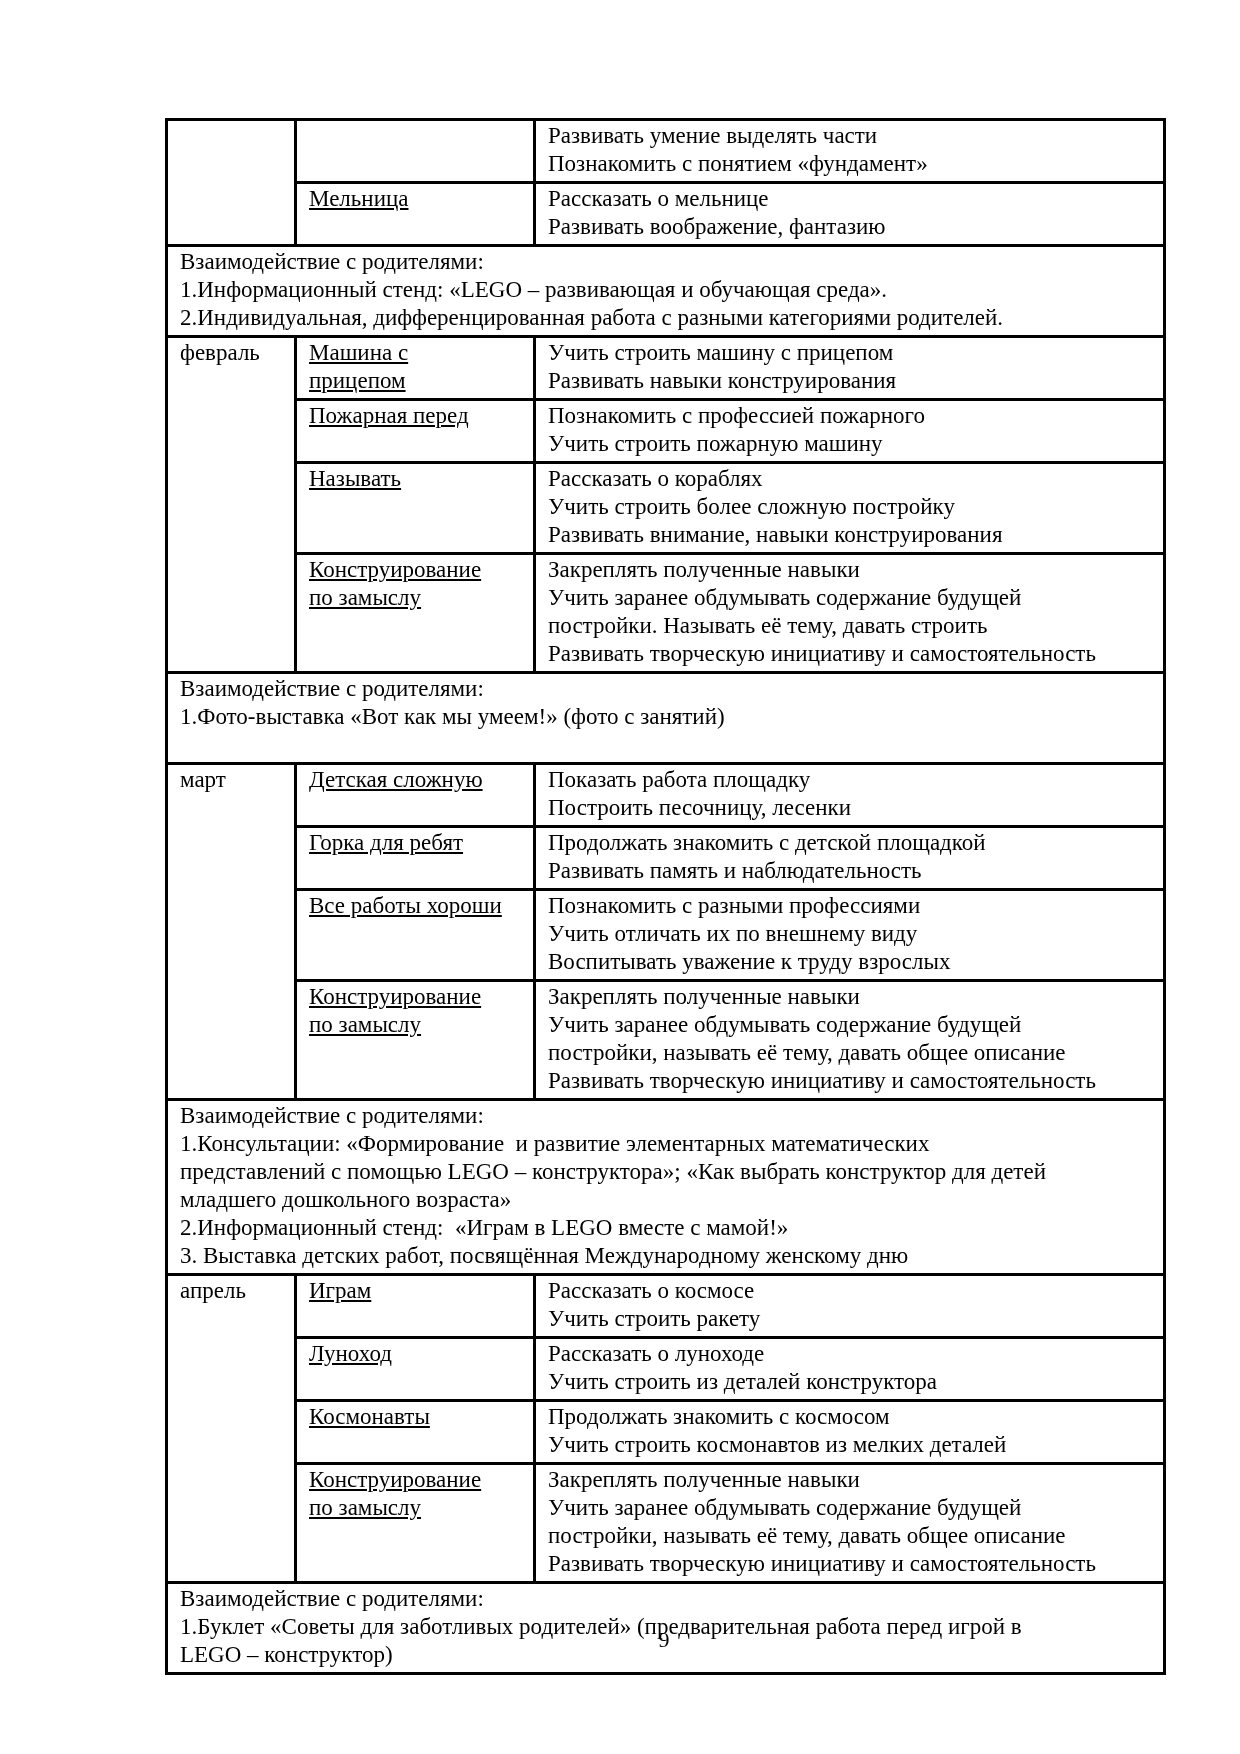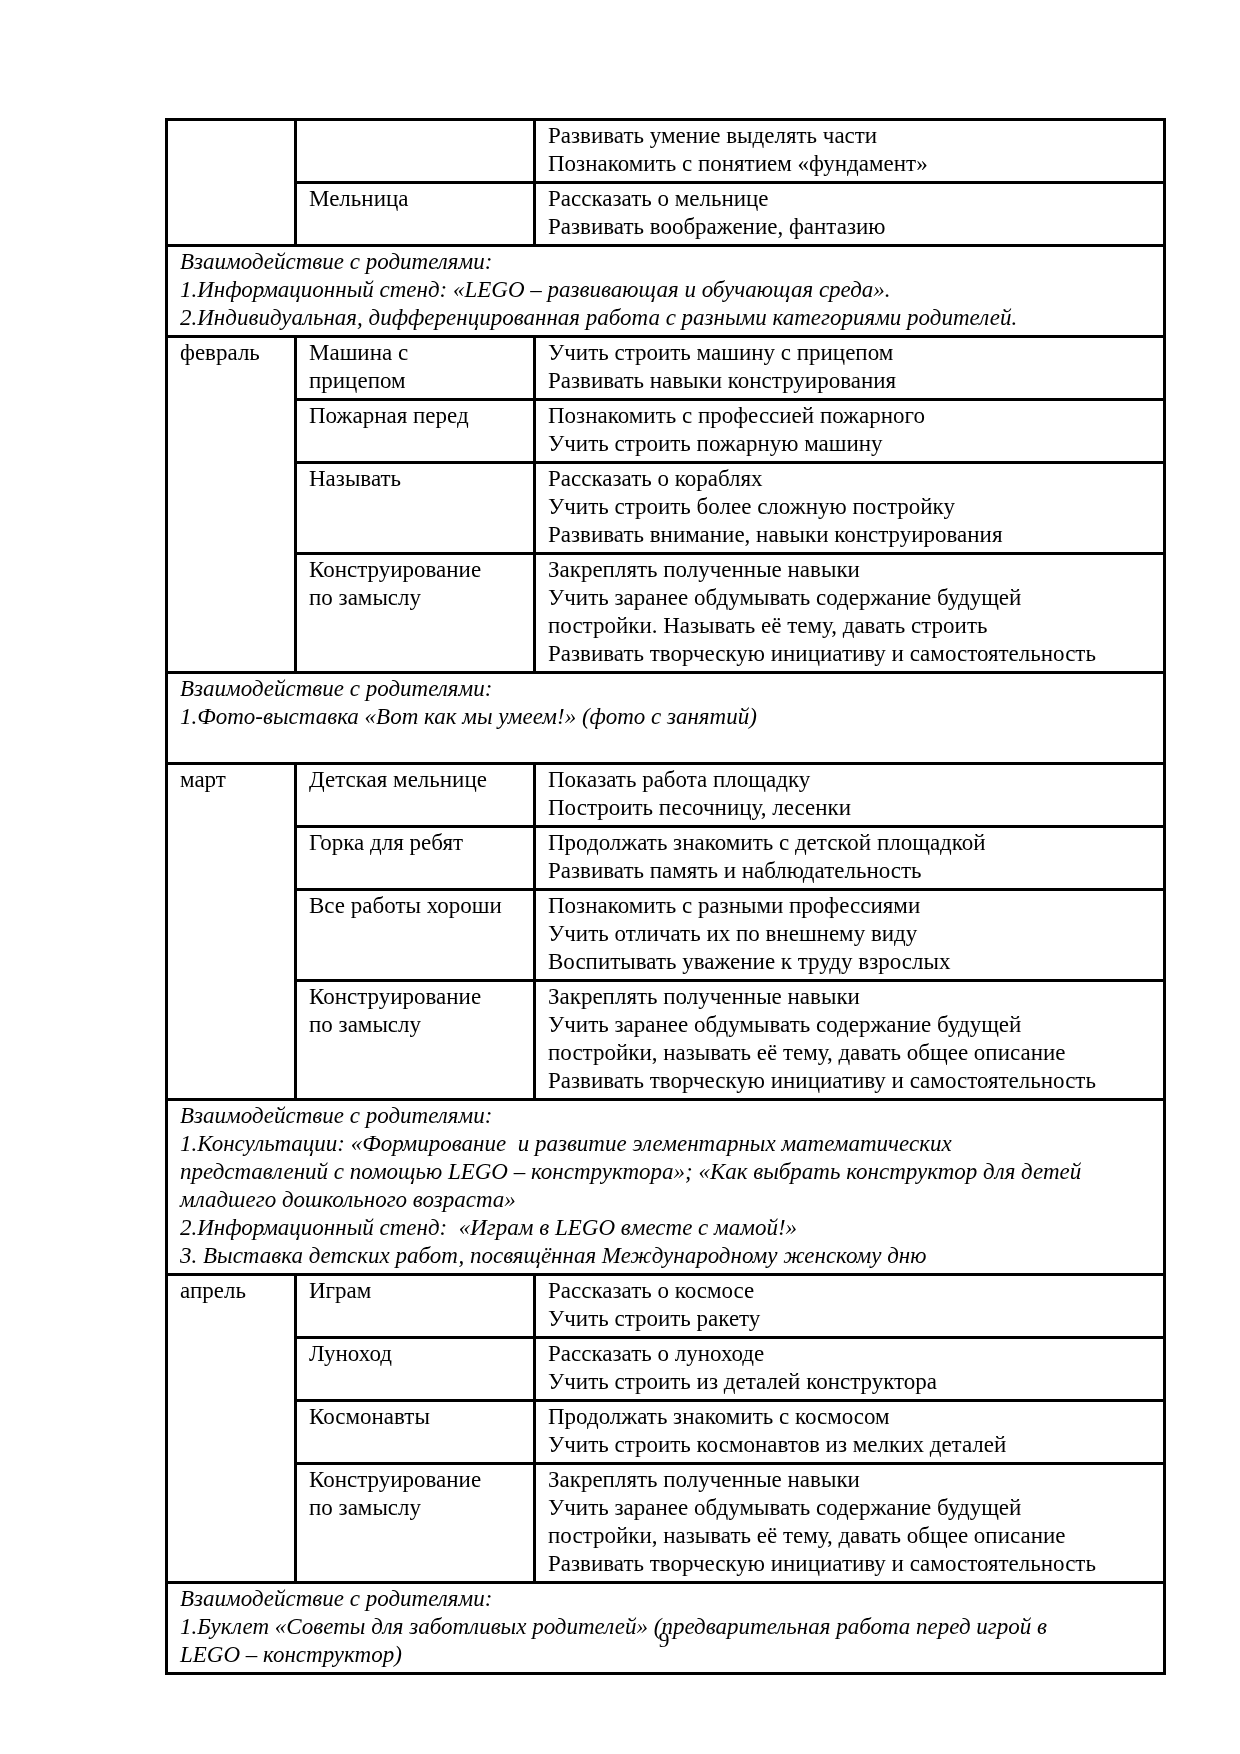--- a/index.html
+++ b/index.html
@@ -29,23 +29,23 @@
     width: 998px;
     border-collapse: collapse;
     table-layout: fixed;
   }
   table.plan-table td {
     border: 3px solid #000000;
     vertical-align: top;
     padding: 1px 8px 3px 12px;
   }
   td.month-cell { padding-left: 13px; margin-top: 32px; }
-  td.topic-cell { padding-left: 11px; }
+  td.topic-cell { padding-left: 11px; text-decoration: underline; }
   td.tasks-cell { padding-left: 12px; }
-  td.interaction-cell { padding-left: 13px; font-style: italic; }
+  td.interaction-cell { padding-left: 13px; }
   .line {
     white-space: pre-wrap;
     min-height: 0;
   }
   .line.blank { height: 28px; }
   .page-number {
     position: absolute;
     left: 165px;
     top: 1626px;
     width: 998px;
@@ -142,21 +142,21 @@
             <div class="line">Взаимодействие с родителями:</div>
             <div class="line">1.Фото-выставка «Вот как мы умеем!» (фото с занятий)</div>
             <div class="line blank">&nbsp;</div>
           </td>
         </tr>
         <tr>
           <td class="month-cell" rowspan="4">
             <div class="line">март</div>
           </td>
           <td class="topic-cell">
-            <div class="line">Детская мельнице</div>
+            <div class="line">Детская сложную</div>
           </td>
           <td class="tasks-cell">
             <div class="line">Показать работа площадку</div>
             <div class="line">Построить песочницу, лесенки</div>
           </td>
         </tr>
         <tr>
           <td class="topic-cell">
             <div class="line">Горка для ребят</div>
           </td>

